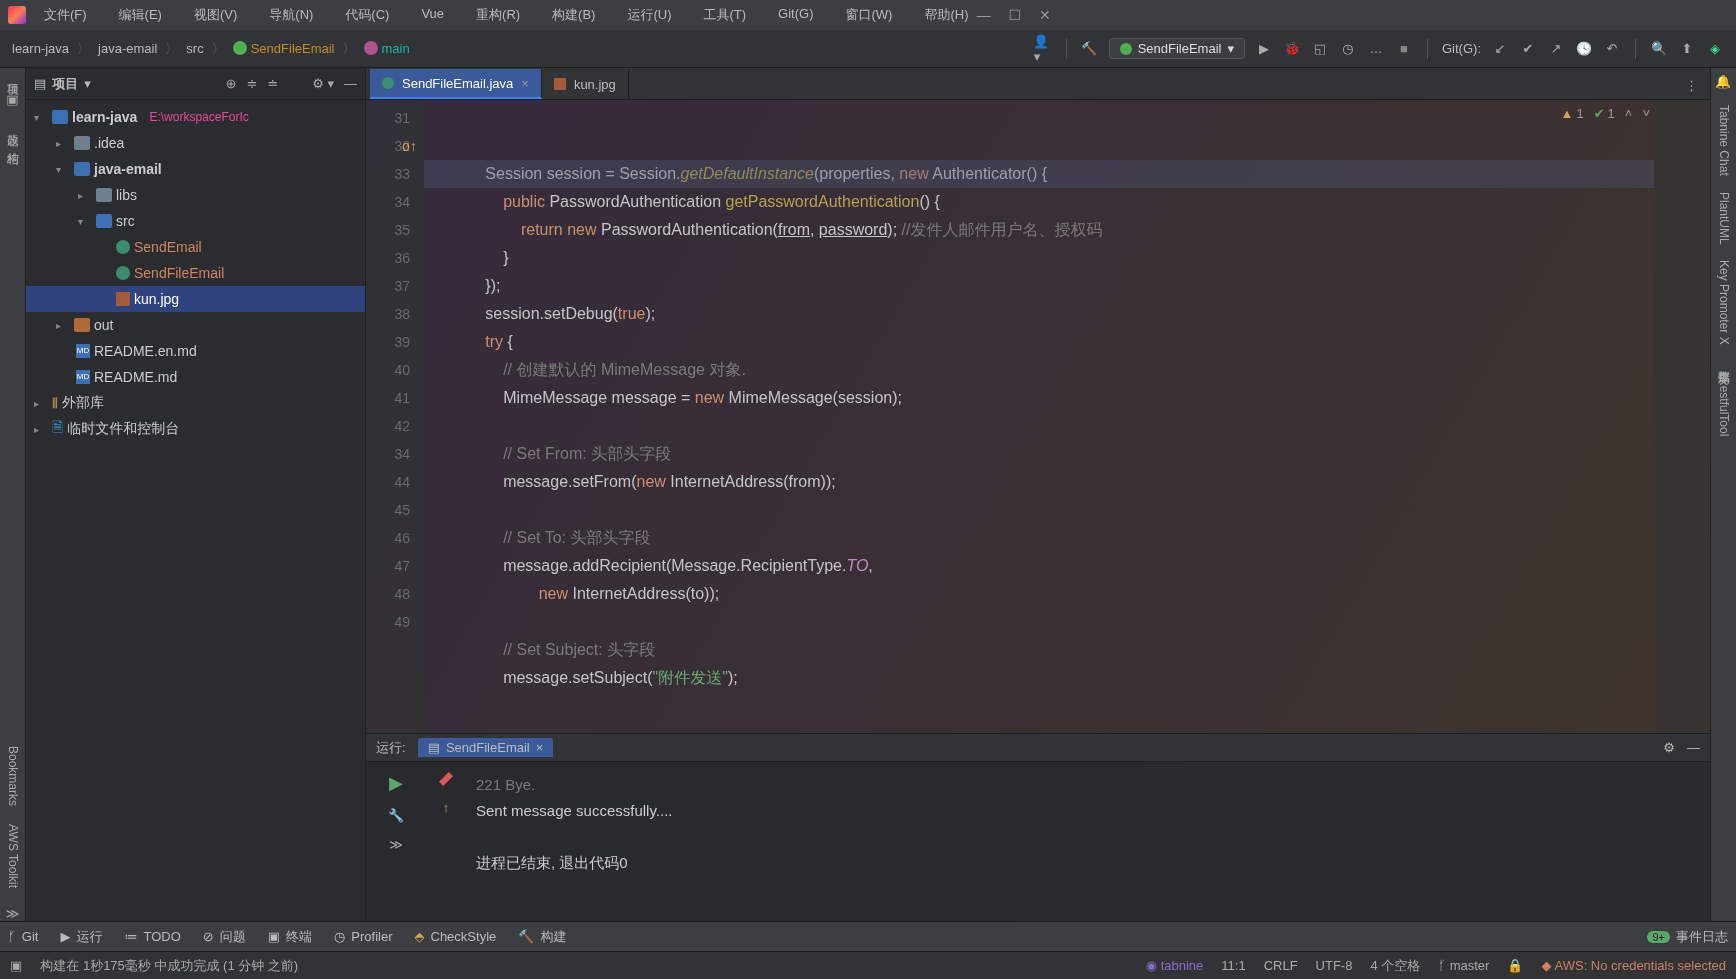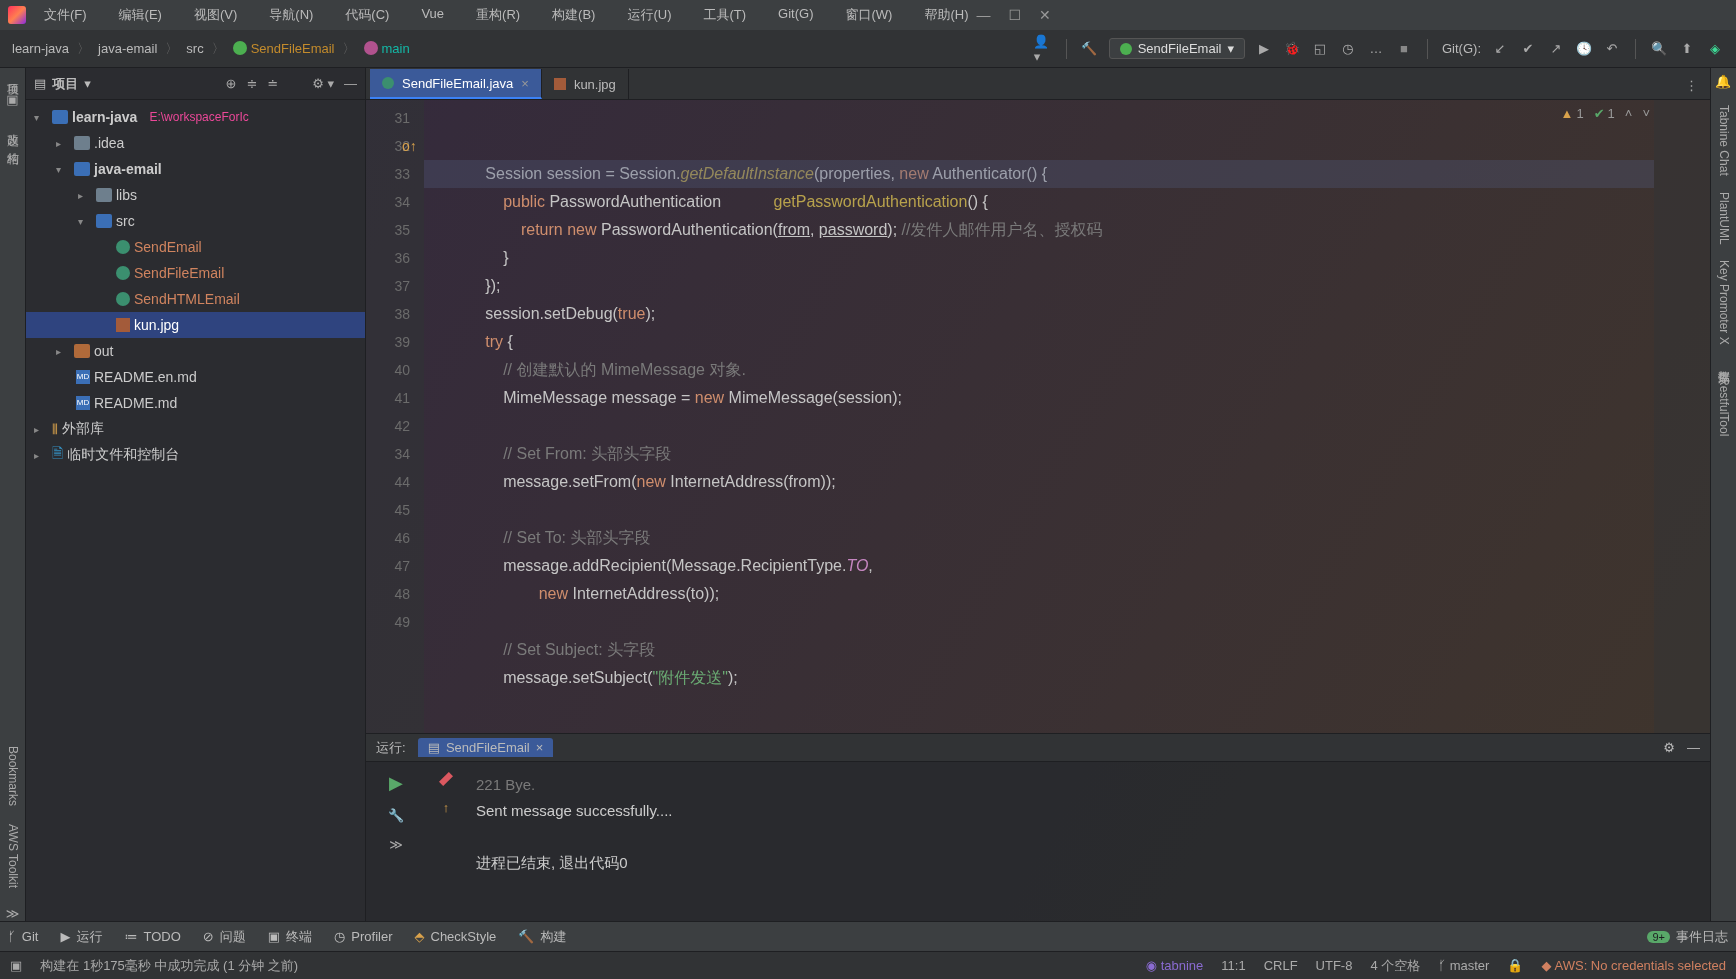--- a/index.html
+++ b/index.html
@@ -47,21 +47,21 @@
 .tab { height:30px; display:flex; align-items:center; padding:0 12px; gap:8px; color:#bbb; border-right:1px solid #1e1f22;}
 .tab.active { background:#3b5a99; color:#fff; border-bottom:2px solid #3b82f6;}
 .tab .ti-cls{width:12px;height:12px;border-radius:50%;background:#3b8f6f;}
 .tab .ti-img{width:12px;height:12px;background:#a35b3a;}
 .tab .x{color:#999;}
 .ed-wrap { flex:1; display:flex; overflow:hidden; position:relative;}
 .gutter { width:58px; background:rgba(49,51,53,.6); color:#6b6b6b; font-family:"JetBrains Mono",Consolas,monospace; font-size:14px; text-align:right; padding:4px 14px 4px 0; line-height:28px;}
 .gutter .g-ic{position:absolute;left:36px;}
 .code { flex:1; font-family:"JetBrains Mono",Consolas,monospace; font-size:16px; line-height:28px; padding:4px 0 4px 8px; color:#c5c5c5; white-space:pre; position:relative;}
 .code .hl-line{position:absolute;left:0;right:0;height:28px;background:rgba(80,90,120,.35);}
-.kw{color:#cf8e6d;} .str{color:#6aab73;} .com{color:#7a7a7a;} .fn{color:#b8a24c;margin-left:48px;} .fni{color:#b8a24c;font-style:italic;} .var{text-decoration:underline;color:#c5c5c5;} .const{color:#c586c0;font-style:italic;}
+.kw{color:#cf8e6d;} .str{color:#6aab73;} .com{color:#7a7a7a;} .fn{color:#b8a24c;} .fni{color:#b8a24c;font-style:italic;} .var{text-decoration:underline;color:#c5c5c5;} .const{color:#c586c0;font-style:italic;}
 .insp { position:absolute; top:6px; right:60px; display:flex; gap:10px; align-items:center; color:#999; font-size:13px;}
 .insp .warn::before{content:"▲";color:#d9a24c;margin-right:3px;}
 .insp .ok::before{content:"✔";color:#59a869;margin-right:3px;}
 .minimap{width:56px;background:rgba(49,51,53,.5);}
 .run-panel { height:160px; background:rgba(40,42,46,.9); border-top:1px solid #1e1f22; display:flex; }
 .run-head { position:absolute; margin-top:-28px; height:28px; display:flex; align-items:center; gap:12px; padding:0 10px; background:#313335; border-top:1px solid #1e1f22; width:100%;}
 .run-left { width:60px; display:flex; flex-direction:column; align-items:center; gap:14px; padding-top:10px; color:#aaa;}
 .run-left .play{color:#59a869;font-size:18px;}
 .run-out { flex:1; font-family:Consolas,monospace; font-size:15px; line-height:26px; color:#ccc; padding:10px; white-space:pre;}
 .bottom-tabs { height:30px; background:#3c3f41; border-top:1px solid #1e1f22; display:flex; align-items:center; padding:0 8px; gap:22px; color:#bbb; font-size:13px;}
@@ -188,24 +188,20 @@
           <span>src</span>
         </div>
       <div class="row" style="padding-left:90px">
           <span class="ic-cls"></span>
           <span class="nm-orange">SendEmail</span>
         </div>
       <div class="row" style="padding-left:90px">
           <span class="ic-cls"></span>
           <span class="nm-orange">SendFileEmail</span>
         </div>
-      <div class="row" style="padding-left:90px">
-          <span class="ic-cls"></span>
-          <span class="nm-orange">SendHTMLEmail</span>
-        </div>
       <div class="row sel" style="padding-left:90px">
           <span class="ic-img"></span>
           <span>kun.jpg</span>
         </div>
       <div class="row" style="padding-left:30px">
           <span class="arr">▸</span>
           <span class="ic-fld" style="background:#b06a3a"></span>
           <span>out</span>
         </div>
       <div class="row" style="padding-left:50px">

